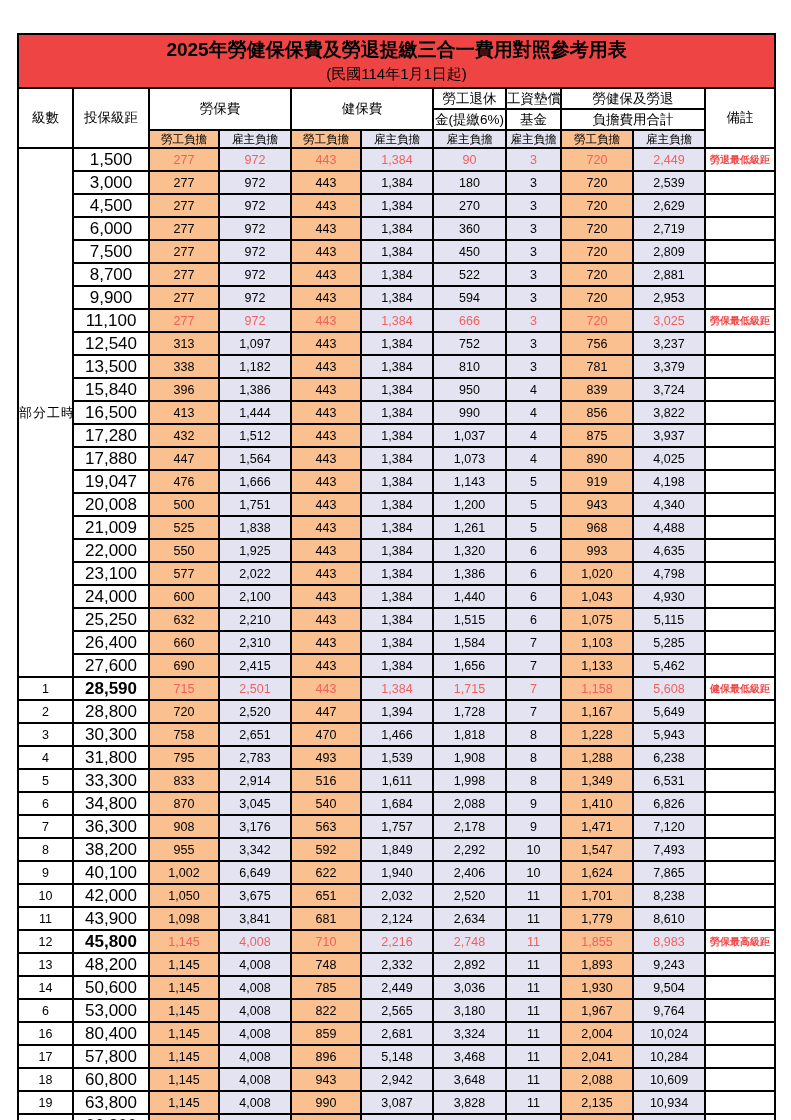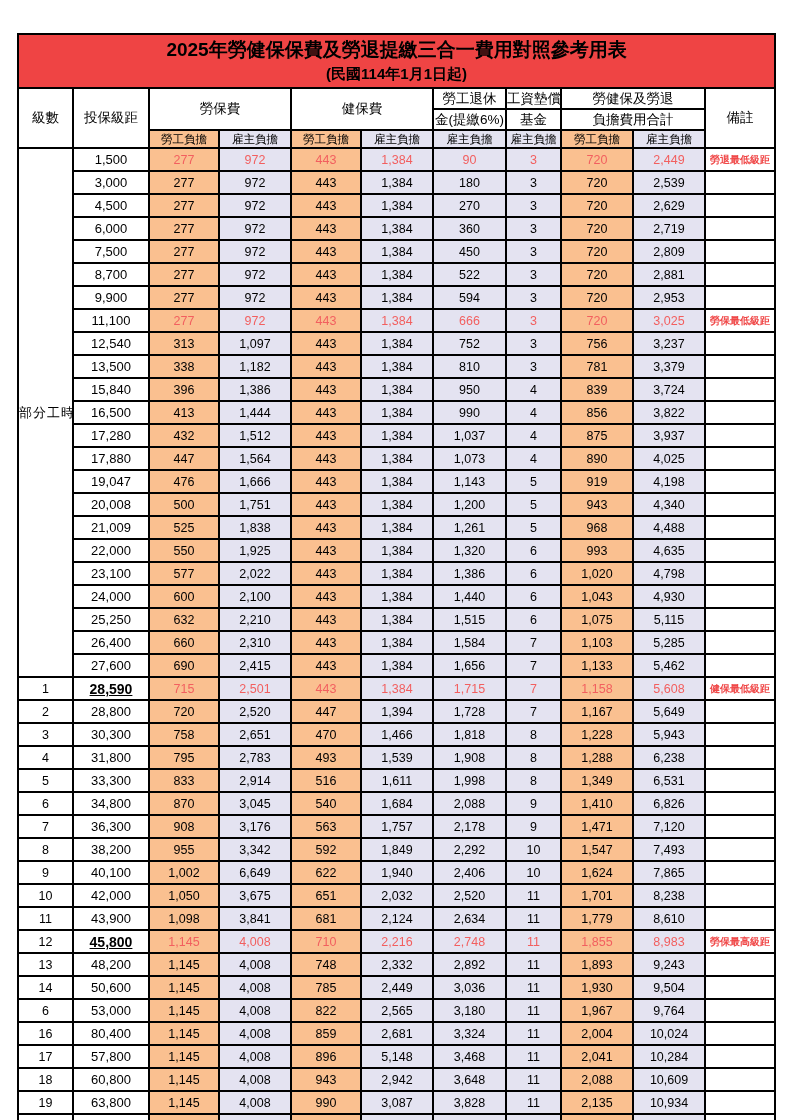--- a/index.html
+++ b/index.html
@@ -2,32 +2,32 @@
 <html style="--emp-bg: #FAC090; --er-bg: #E4E3F1; --hl: #F25F5F; --note: #F04848;"><head>
 <meta charset="utf-8">
 <style>
   html,body{margin:0;padding:0;background:#ffffff;}
   body{width:791px;height:1120px;font-family:"Liberation Sans","DejaVu Sans",sans-serif;color:#000;}
   table{border-collapse:collapse;table-layout:fixed;width:757px;margin:33px 0 0 17px;}
   td,th{border:2px solid #000;padding:0;text-align:center;vertical-align:middle;overflow:hidden;white-space:nowrap;font-weight:normal;}
   
   .title-cell{height:52px;background:#ef4444;}
   .title{font-size:19px;font-weight:bold;line-height:26px;}
-  .subtitle{font-size:15px;font-weight:bold;line-height:22px;text-align:center;}
+  .subtitle{font-size:15px;font-weight:normal;line-height:22px;text-align:center;}
   
   tr.h1 th, tr.h2 th{height:19px;font-size:13.5px;}
   tr.h3 th{height:16px;font-size:11.5px;}
   .hdr-big{font-size:13.5px;border-radius:15px;}
   
   tbody td{height:21px;font-size:12.5px;}
   .emp{background:var(--emp-bg,#FAC090);}
   .er{background:var(--er-bg,#E4E3F1);}
   tr.hl td.emp, tr.hl td.er{color:var(--hl,#F25F5F);}
-  td.bracket{font-size:13px;}
-  td.bracket.big{font-size:14px;font-weight:600;text-decoration:underline;}
+  td.bracket{font-size:17px;}
+  td.bracket.big{font-size:17px;font-weight:600;}
   td.level{font-size:12.5px;}
   td.note{font-size:10px;font-weight:bold;color:var(--note,#F04848);}
   td.span-cell{font-size:13px;letter-spacing:1px;}
 </style>
 </head>
 <body>
 
 <table>
   <colgroup>
     <col style="width:55px">

